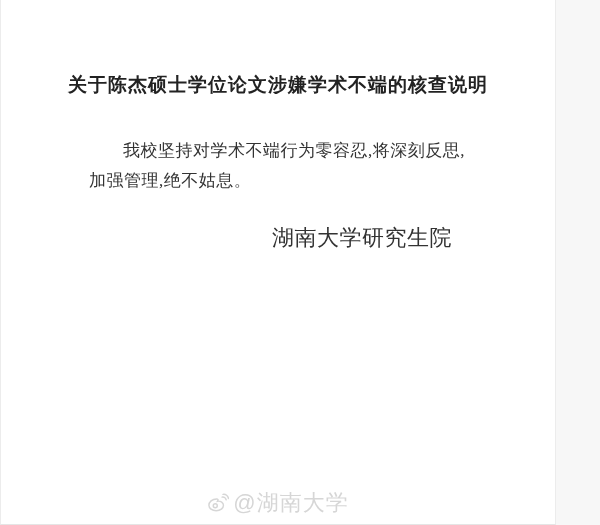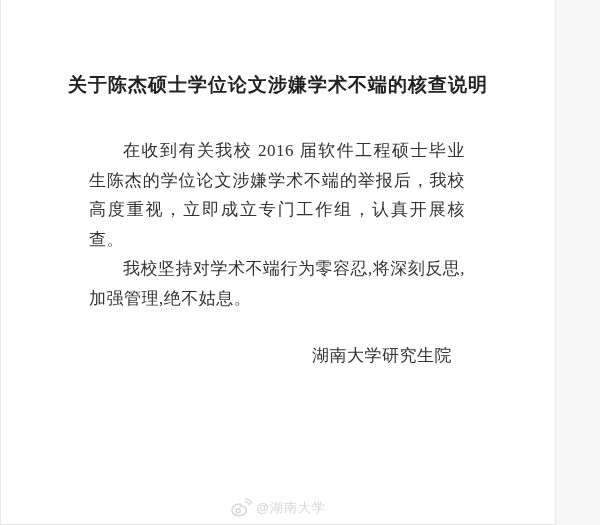--- a/index.html
+++ b/index.html
@@ -38,58 +38,57 @@
     letter-spacing: 0.5px;
     text-align: justify;
   }
   .doc-body p {
     margin: 0;
     text-indent: 2em;
   }
   .doc-sign {
     padding: 32px 103px 0 0;
     text-align: right;
-    font-size: 17px;
+    font-size: 22px;
     letter-spacing: 0.5px;
   }
   .doc-sign .sign-line {
     margin: 0 0 13px 0;
     line-height: 22px;
   }
   .watermark {
     position: absolute;
     left: 0;
     right: 0;
     bottom: 6px;
     display: flex;
     align-items: center;
     justify-content: center;
     gap: 4px;
     color: #d6d6d6;
-    font-size: 13px;
+    font-size: 22px;
     font-family: "Liberation Sans", "DejaVu Sans", sans-serif;
     letter-spacing: 1px;
     user-select: none;
     margin-top: 6px;
   }
   .weibo-glyph {
     display: inline-block;
     width: 22px;
     height: 20px;
   }
 </style>
 </head>
 <body>
 
 <div class="page">
 
   <h1 class="doc-title">关于陈杰硕士学位论文涉嫌学术不端的核查说明</h1>
 
   <div class="doc-body">
-    <p>在收到有关我校 2016 届软件工程硕士毕业生陈杰的学位论文涉嫌学术不端的举报后，我校高度重视，立即成立专门工作组，认真开展核查。</p>
     <p>我校坚持对学术不端行为零容忍,将深刻反思,加强管理,绝不姑息。</p>
   </div>
 
   <div class="doc-sign">
     <p class="sign-line">湖南大学研究生院</p>
   </div>
 
   <div class="watermark">
     <span class="weibo-glyph">
       <svg viewBox="0 0 24 22" width="22" height="20" fill="none" stroke="#d6d6d6" stroke-width="1.6" stroke-linecap="round">

